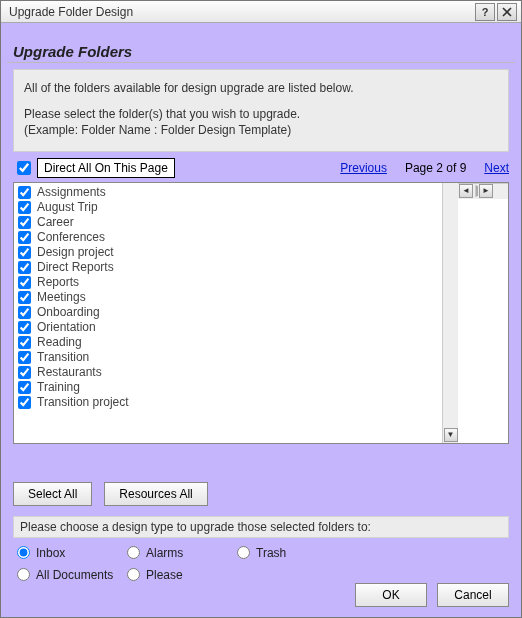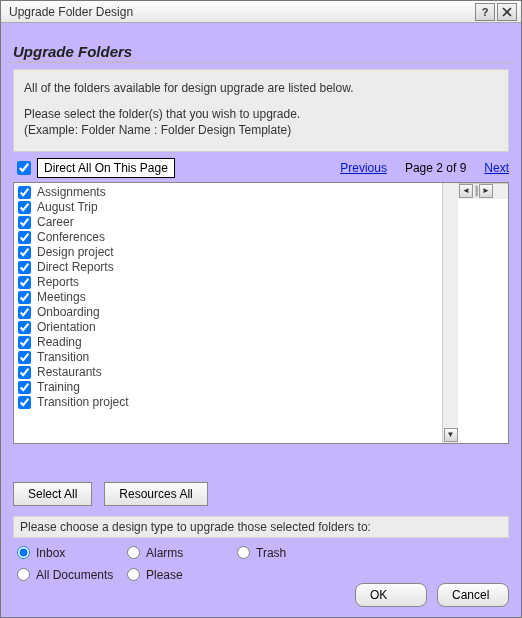--- a/index.html
+++ b/index.html
@@ -218,21 +218,21 @@
   .ritem input { margin: 0; }
   .footer {
     position: absolute;
     bottom: 10px;
     right: 12px;
     display: flex;
     gap: 10px;
   }
   .footer .btn {
     min-width: 72px;
-    border-radius: 8px;
+    text-align: center;
   }
 </style>
 </head>
 <body>
 
 <div class="window">
 
   <div class="titlebar">
     <span class="titlebar-text">Upgrade Folder Design</span>
     <div class="titlebar-btns">

